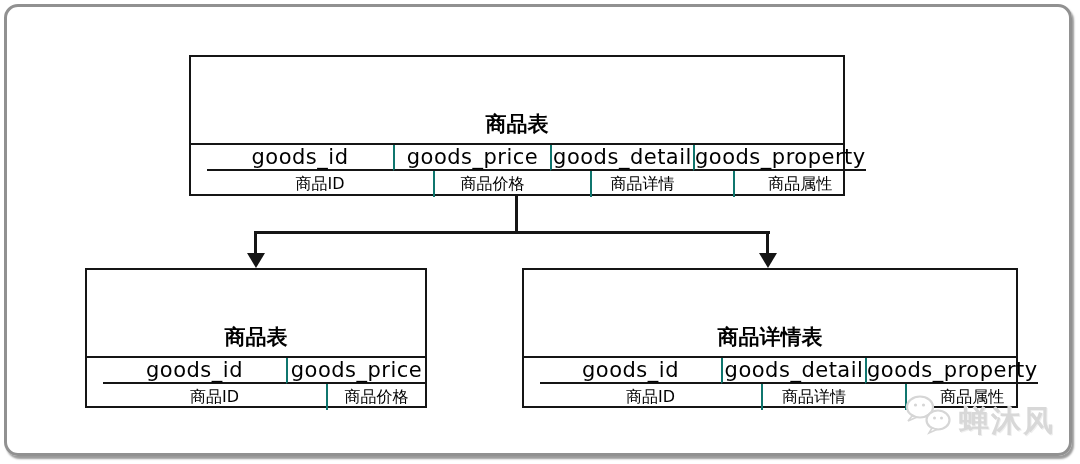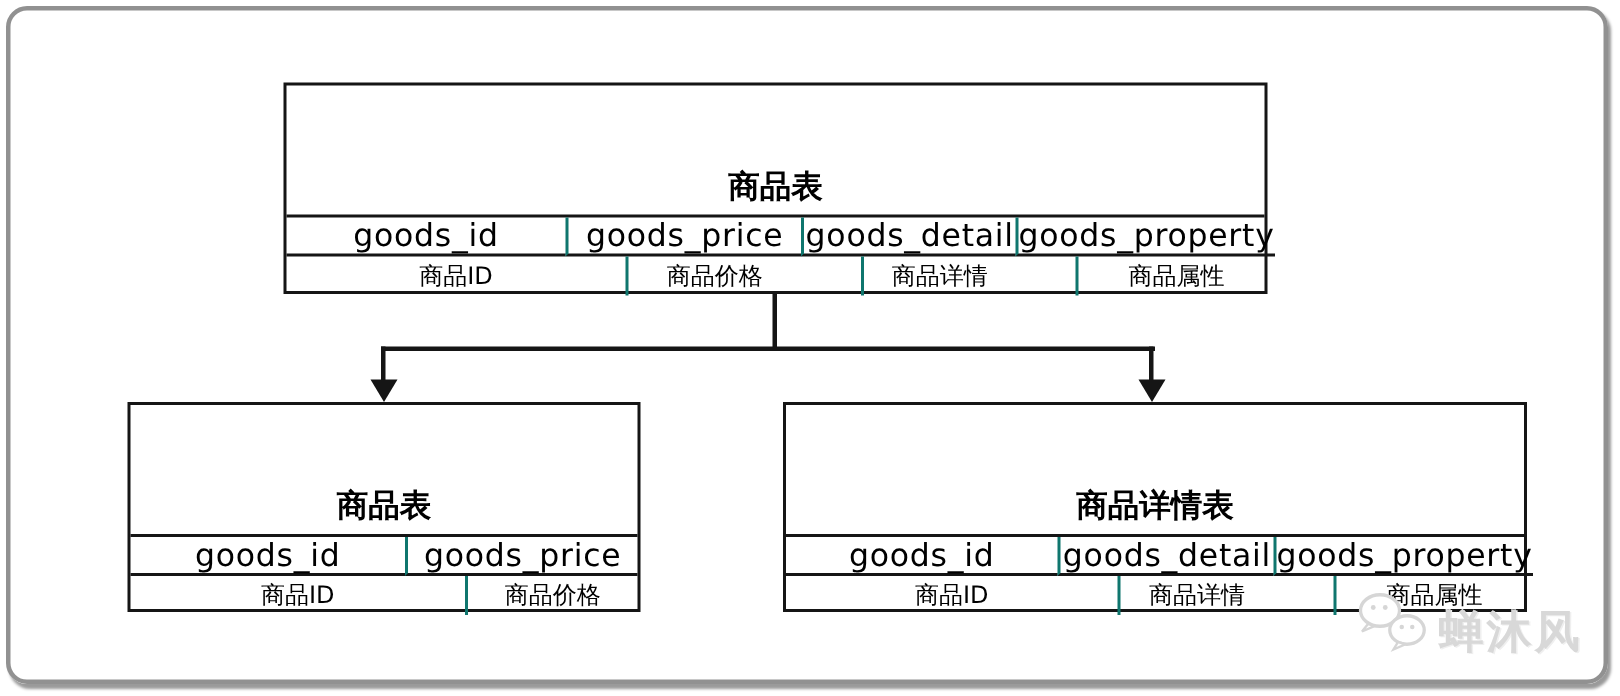--- a/index.html
+++ b/index.html
@@ -16,21 +16,21 @@
   }
   
   .dtable {
     position:absolute; background:#fff; border:2px solid #151515;
     display:flex; flex-direction:column;
   }
   .dtable .ttl {
     flex:0 0 40px; display:flex; align-items:center; justify-content:center;
     font-weight:bold; font-size:21px; border-bottom:2px solid #151515;margin-top:48px;
   }
-  .dtable .grid { flex:1 1 auto; display:grid; grid-template-rows:1fr 1fr; }
+  .dtable .grid { flex:1 1 auto; display:grid; grid-template-rows:1fr 1fr;padding-left:16px; }
   .cell { display:flex; align-items:center; justify-content:center; }
   .cell.bl { border-left:2px solid #0f766e; }
   .cell.bb { border-bottom:2px solid #151515; }
   .name  { font-size:21px; letter-spacing:.5px; font-weight:500; }
   .label { font-size:16px;margin-left:40px; }
 
   #table-top   { left:189px; top:55px;  width:656px; height:141px; }
   #table-top .grid   { grid-template-columns:186px 157px 143px 1fr; }
   #table-left  { left:85px;  top:268px; width:342px; height:140px; }
   #table-left .grid  { grid-template-columns:183px 1fr; }

